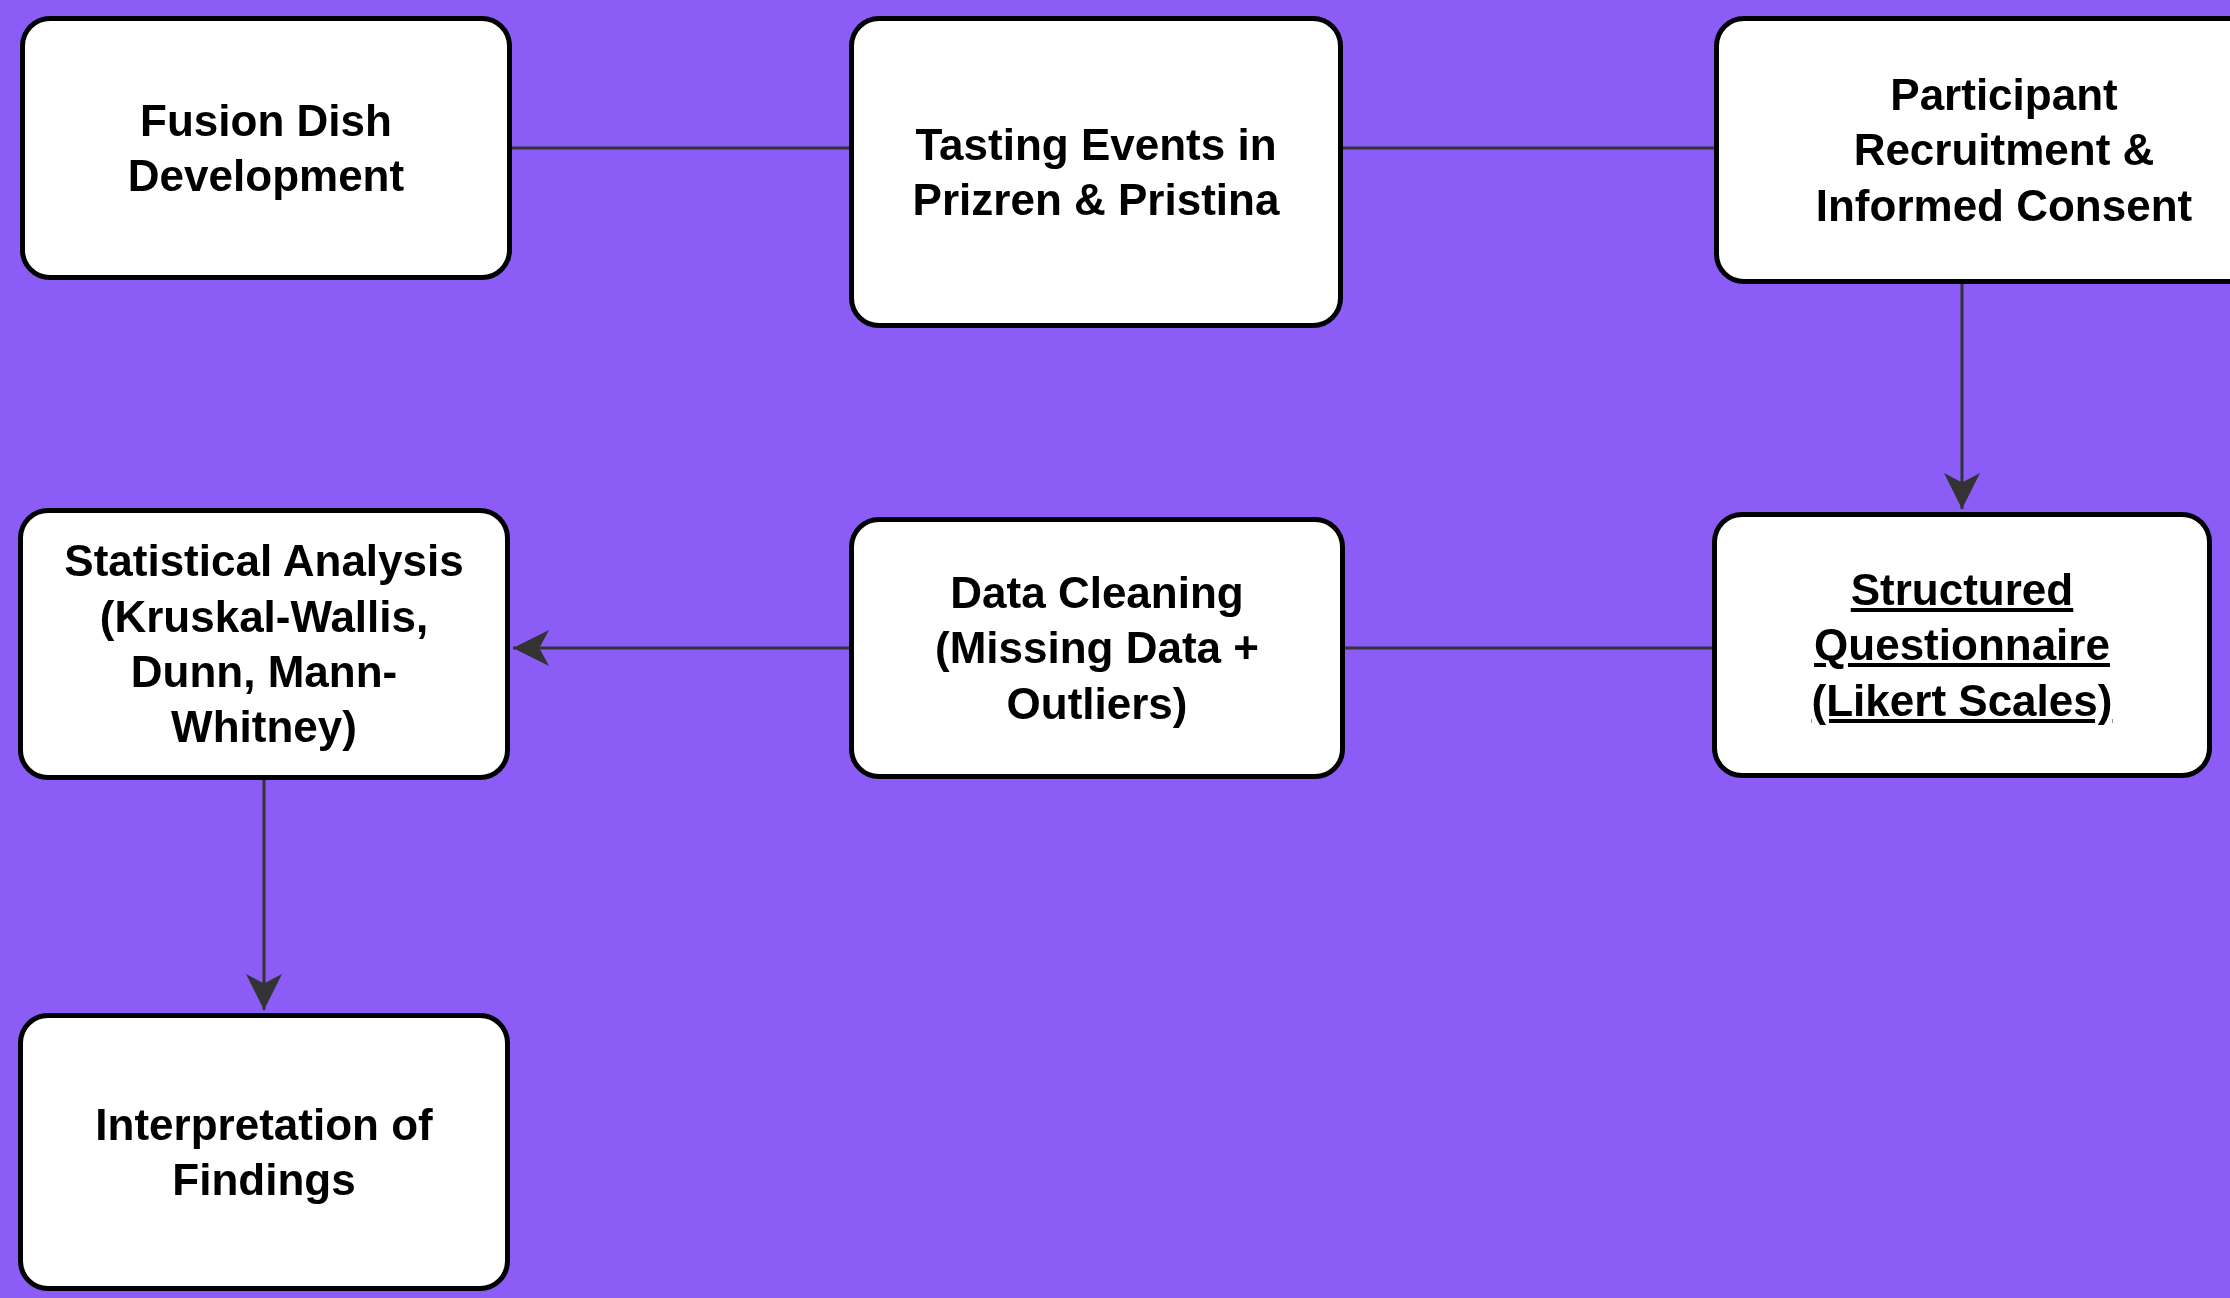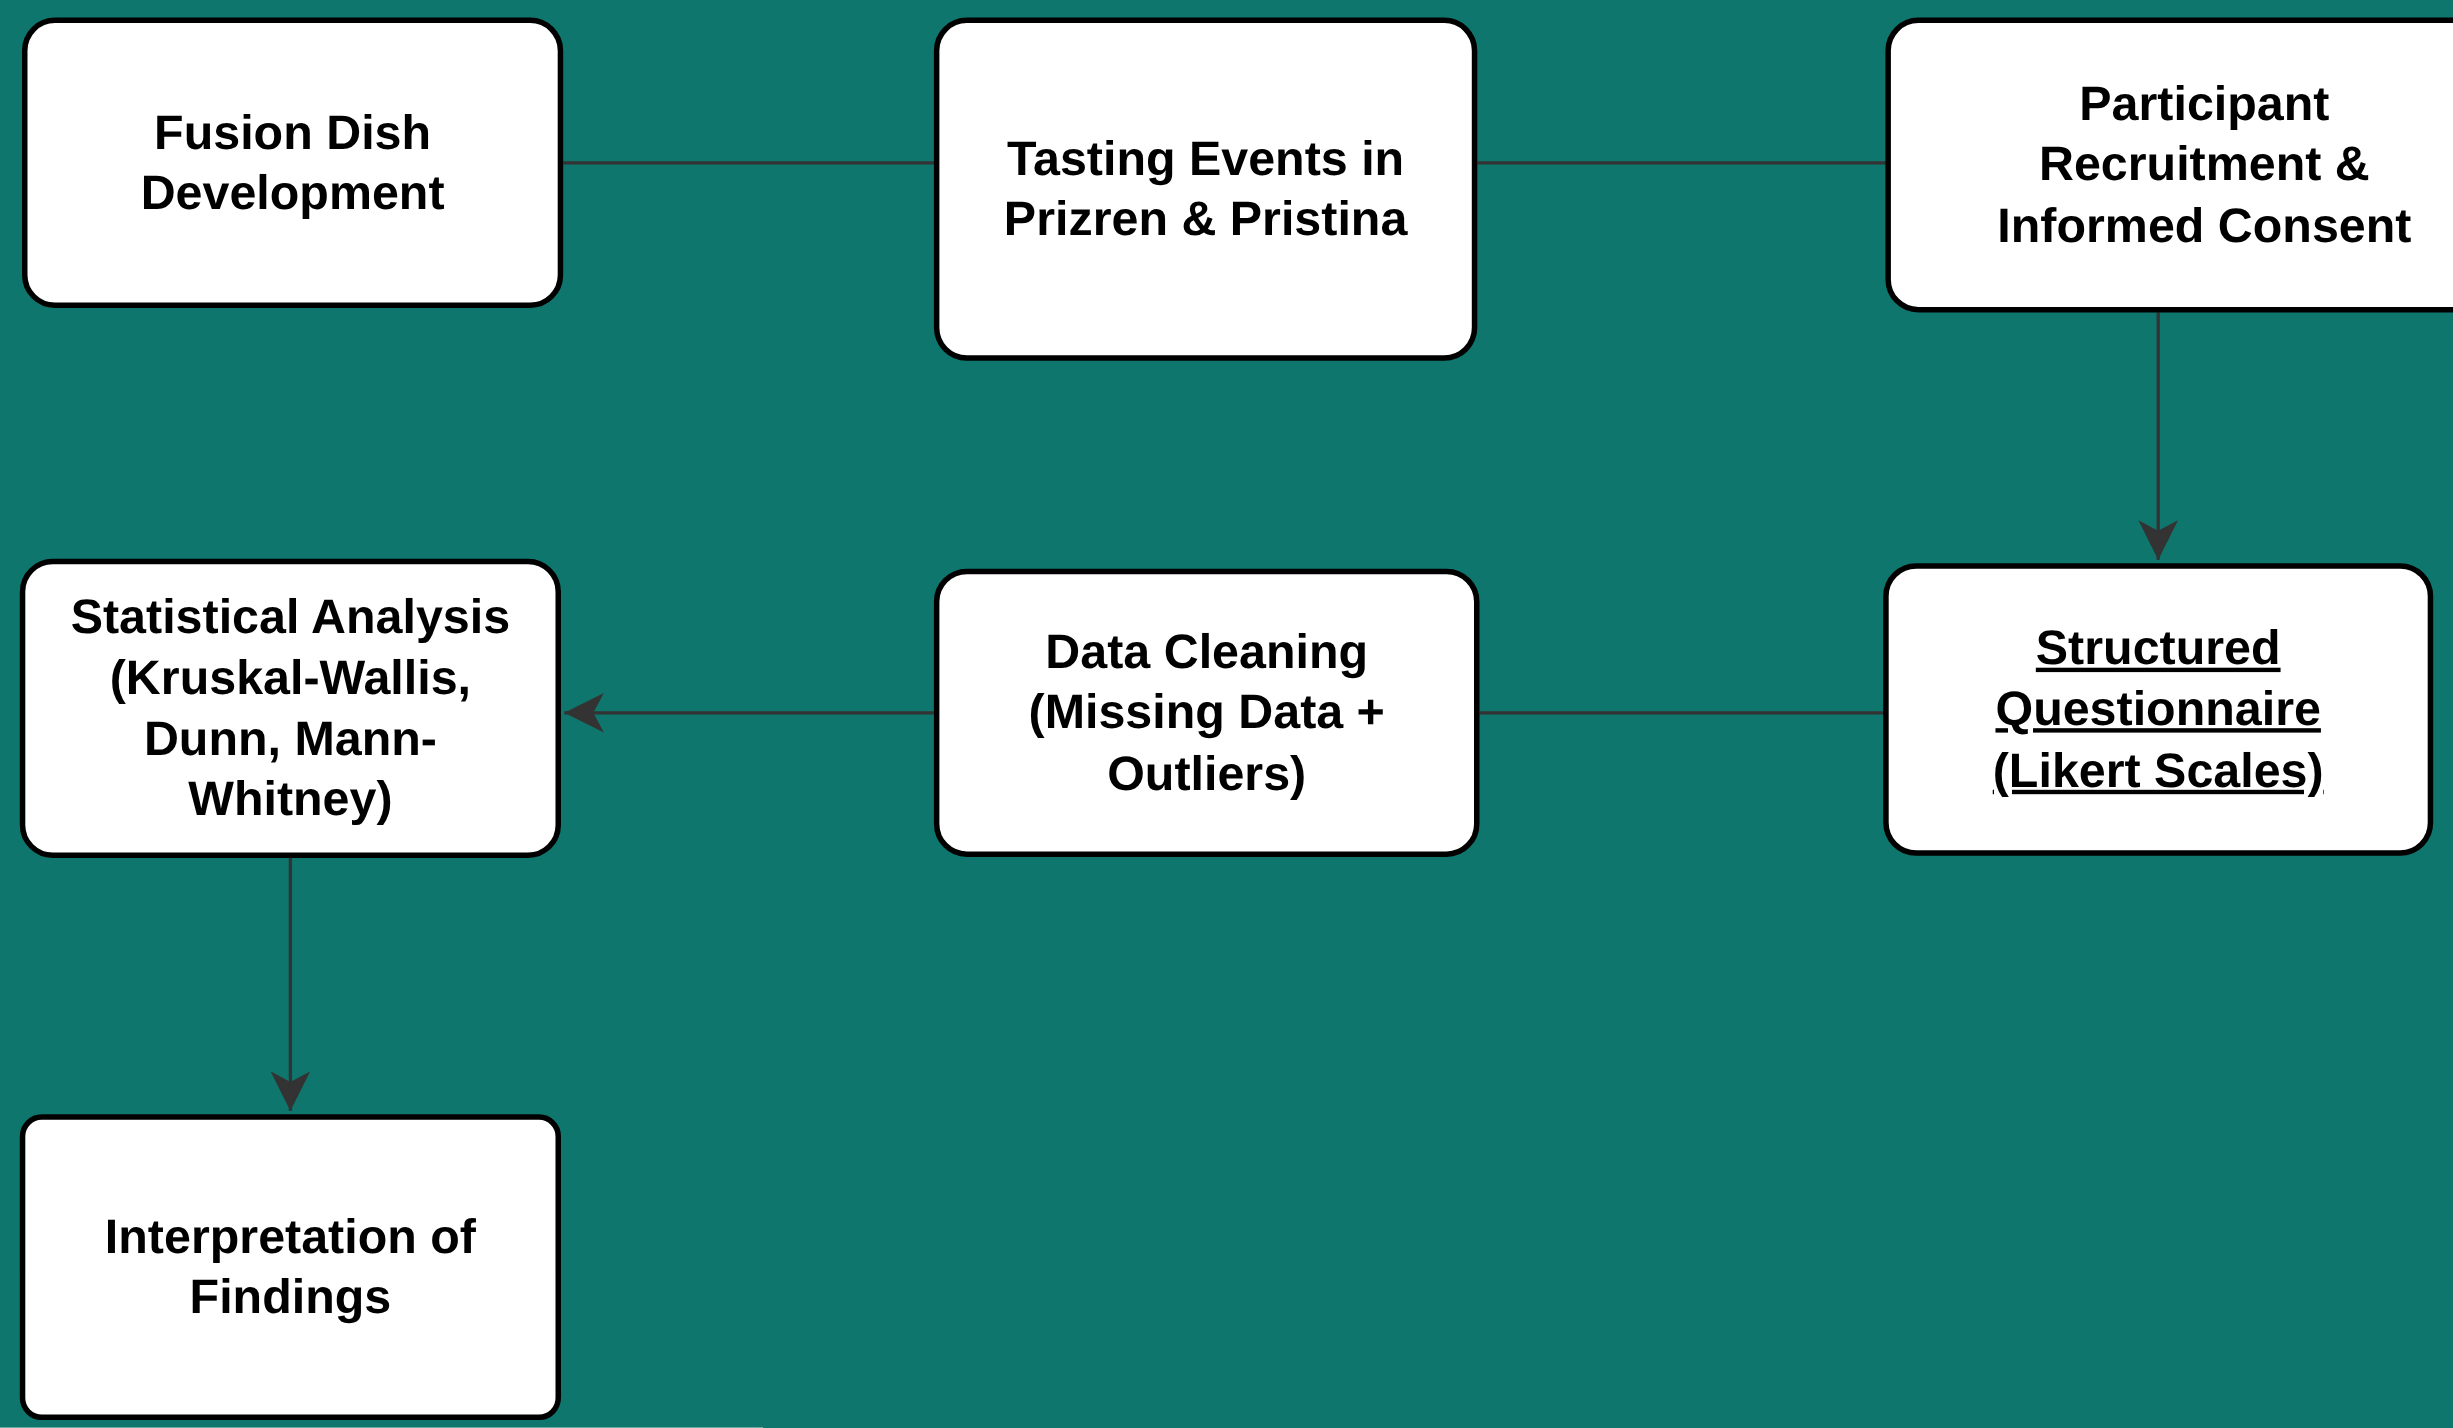--- a/index.html
+++ b/index.html
@@ -5,21 +5,21 @@
   html, body {
     margin: 0;
     padding: 0;
     background: #ffffff;
     font-family: "Liberation Sans", "DejaVu Sans", sans-serif;
   }
   #canvas {
     position: relative;
     width: 2230px;
     height: 1298px;
-    background: #0f766e;
+    background: #8b5cf6;
     overflow: hidden;
   }
   #edges-svg {
     position: absolute;
     left: 0;
     top: 0;
     width: 2230px;
     height: 1298px;
     pointer-events: none;
   }
@@ -44,21 +44,21 @@
     white-space: pre-line;
     padding: 0 10px;
   }
   
   .node-1 { left: 20px;   top: 16px;   width: 492px; height: 264px; }
   .node-2 { left: 849px;  top: 16px;   width: 494px; height: 312px; }
   .node-3 { left: 1714px; top: 16px;   width: 580px; height: 268px; }
   .node-4 { left: 1712px; top: 512px;  width: 500px; height: 266px; text-decoration: underline; }
   .node-5 { left: 849px;  top: 517px;  width: 496px; height: 262px; }
   .node-6 { left: 18px;   top: 508px;  width: 492px; height: 272px; }
-  .node-7 { left: 18px;   top: 1013px; width: 492px; height: 278px; border-radius: 20px; }
+  .node-7 { left: 18px;   top: 1013px; width: 492px; height: 278px; }
   .edge {
     stroke: #333333;
     stroke-width: 3;
     fill: none;
   }
 </style>
 </head>
 <body>
 
 <div id="canvas">

